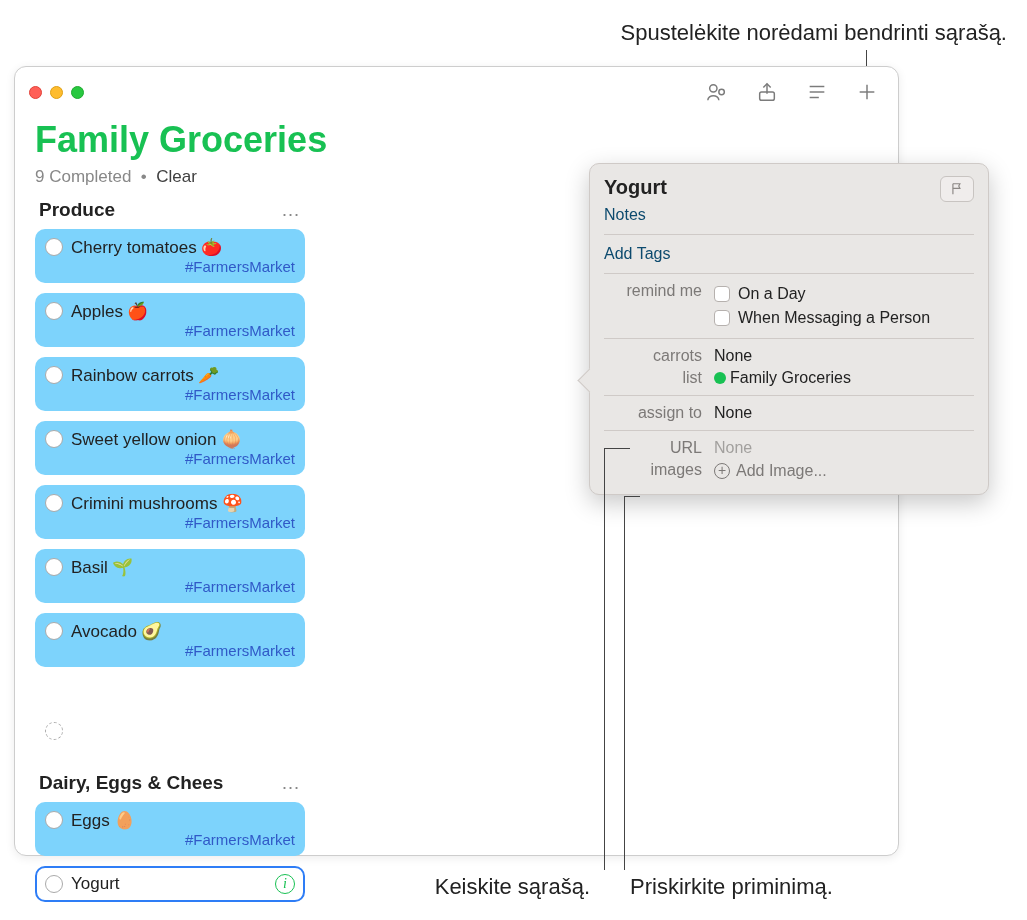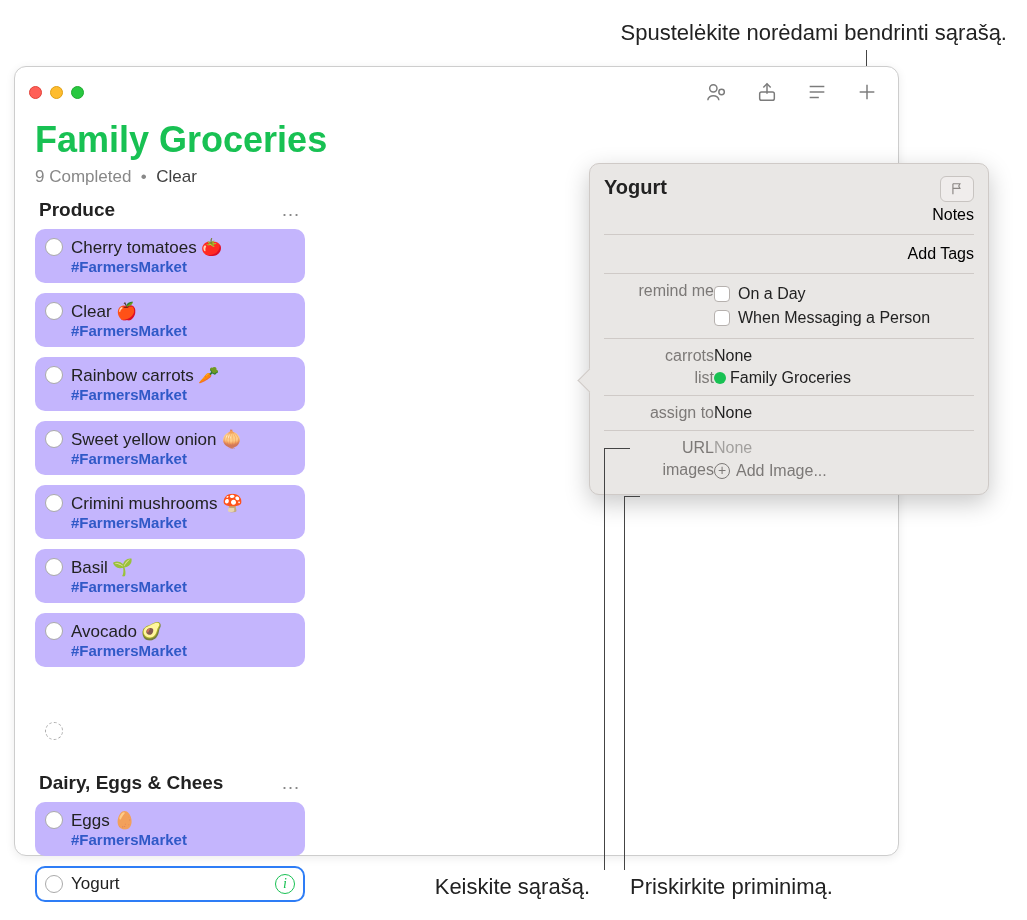--- a/index.html
+++ b/index.html
@@ -125,21 +125,21 @@
     padding: 0 4px 8px 4px;
   }
   .col-head .title {
     white-space: nowrap;
     overflow: hidden;
     max-width: 240px;
   }
   .dots { color: #888; letter-spacing: 1px; cursor: pointer; font-weight: 400; }
 
   .item {
-    background: #c4b5fd;
+    background: #7dd3fc;
     border-radius: 10px;
     padding: 8px 10px 8px 10px;
     margin-bottom: 10px;
     display: flex;
     align-items: flex-start;
     gap: 8px;
     position: relative;
   }
   .item.selected {
     background: #fff;
@@ -152,21 +152,21 @@
     border: 1.5px solid #aaa;
     border-radius: 50%;
     flex-shrink: 0;
     margin-top: 1px;
     cursor: pointer;
     background: #fff;
   }
   .radio.dashed { border-style: dashed; }
   .item-body { flex: 1; min-width: 0; }
   .item-label { font-size: 17px; color: #222; }
-  .tag { font-size: 15px; color: #3059c7; font-weight: 700; }
+  .tag { font-size: 15px; color: #3059c7; font-weight: 400; text-align: right; }
   .info-icon {
     width: 20px; height: 20px;
     border: 1.5px solid #18c153;
     border-radius: 50%;
     color: #18c153;
     font-style: italic;
     font-size: 14px;
     line-height: 18px;
     text-align: center;
     cursor: pointer;
@@ -208,32 +208,33 @@
   .flag-btn {
     width: 34px; height: 26px;
     border: 1px solid #c8c4c1;
     border-radius: 6px;
     background: #f0edec;
     cursor: pointer;
     display: flex;
     align-items: center;
     justify-content: center;
   }
-  .pop-field { color: #000000; padding: 4px 0; text-align: right; }
+  .pop-field { color: #0c4a6e; padding: 4px 0; }
   .divider { height: 1px; background: #cfcac7; margin: 6px 0; }
 
   .prop-row {
     display: flex;
     align-items: flex-start;
     padding: 2px 0;
   }
   .prop-label {
     width: 110px;
     text-align: right;
     color: #7c7977;
+    padding-right: 12px;
     font-size: 16px;
   }
   .prop-val { flex: 1; color: #222; }
   .prop-val.muted { color: #a2a09e; }
   .check-row {
     display: flex;
     align-items: center;
     gap: 8px;
     padding: 3px 0;
     cursor: pointer;
@@ -327,21 +328,21 @@
       <div class="item">
         <div class="radio"></div>
         <div class="item-body">
           <div class="item-label">Cherry tomatoes 🍅</div>
           <div class="tag">#FarmersMarket</div>
         </div>
       </div>
       <div class="item">
         <div class="radio"></div>
         <div class="item-body">
-          <div class="item-label">Clear 🍎</div>
+          <div class="item-label">Apples 🍎</div>
           <div class="tag">#FarmersMarket</div>
         </div>
       </div>
       <div class="item">
         <div class="radio"></div>
         <div class="item-body">
           <div class="item-label">Rainbow carrots 🥕</div>
           <div class="tag">#FarmersMarket</div>
         </div>
       </div>

